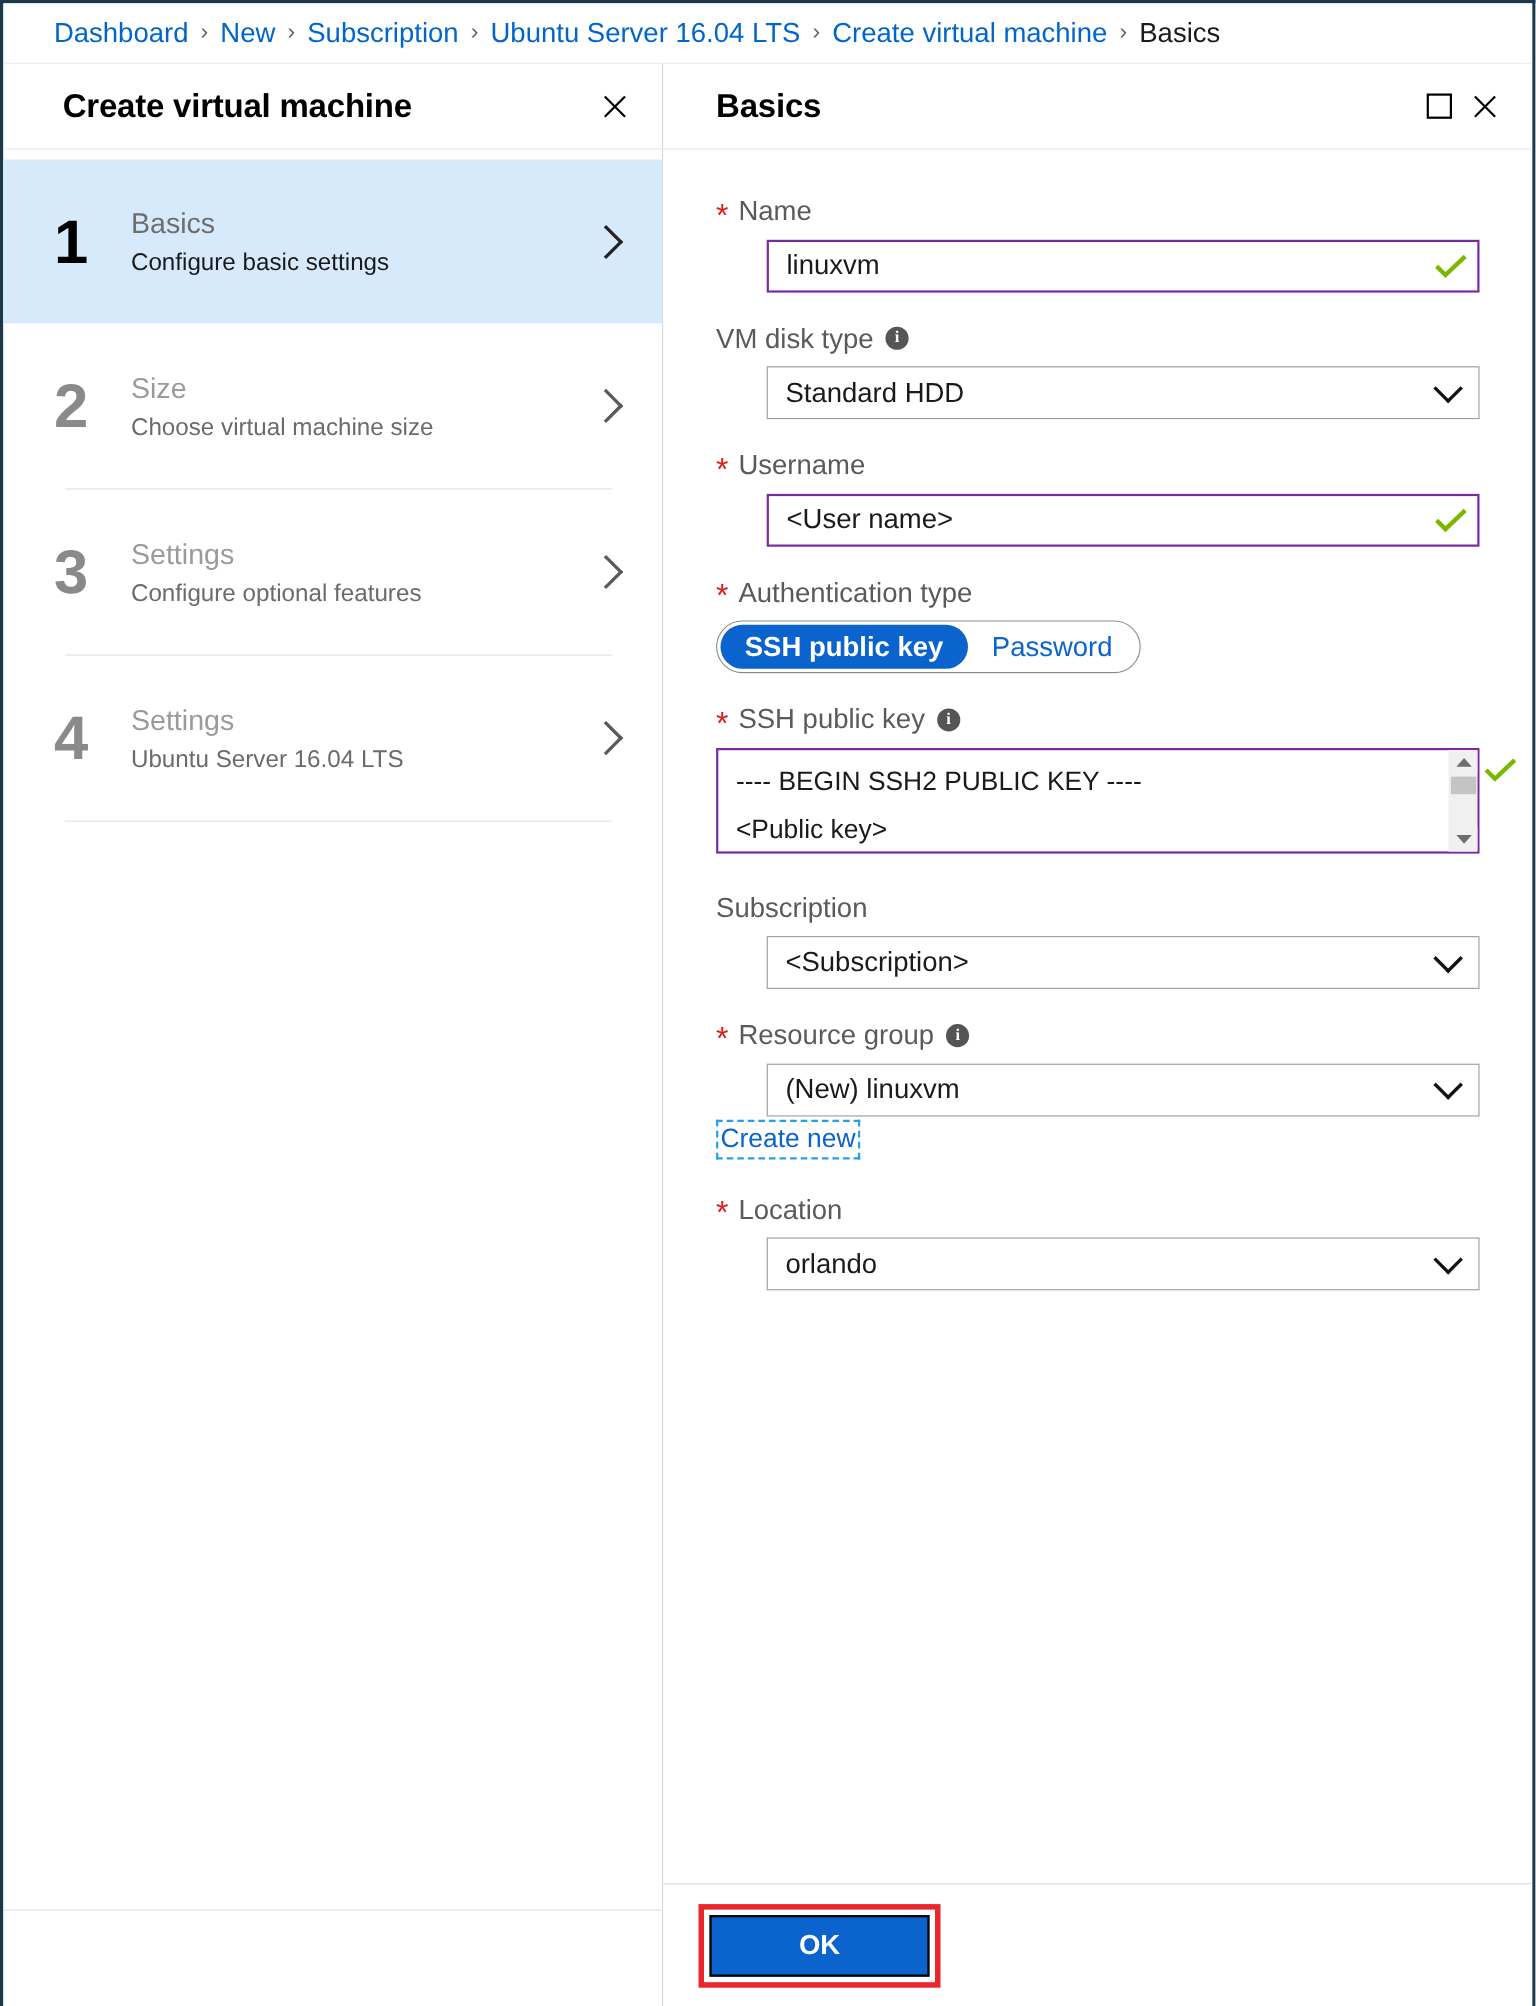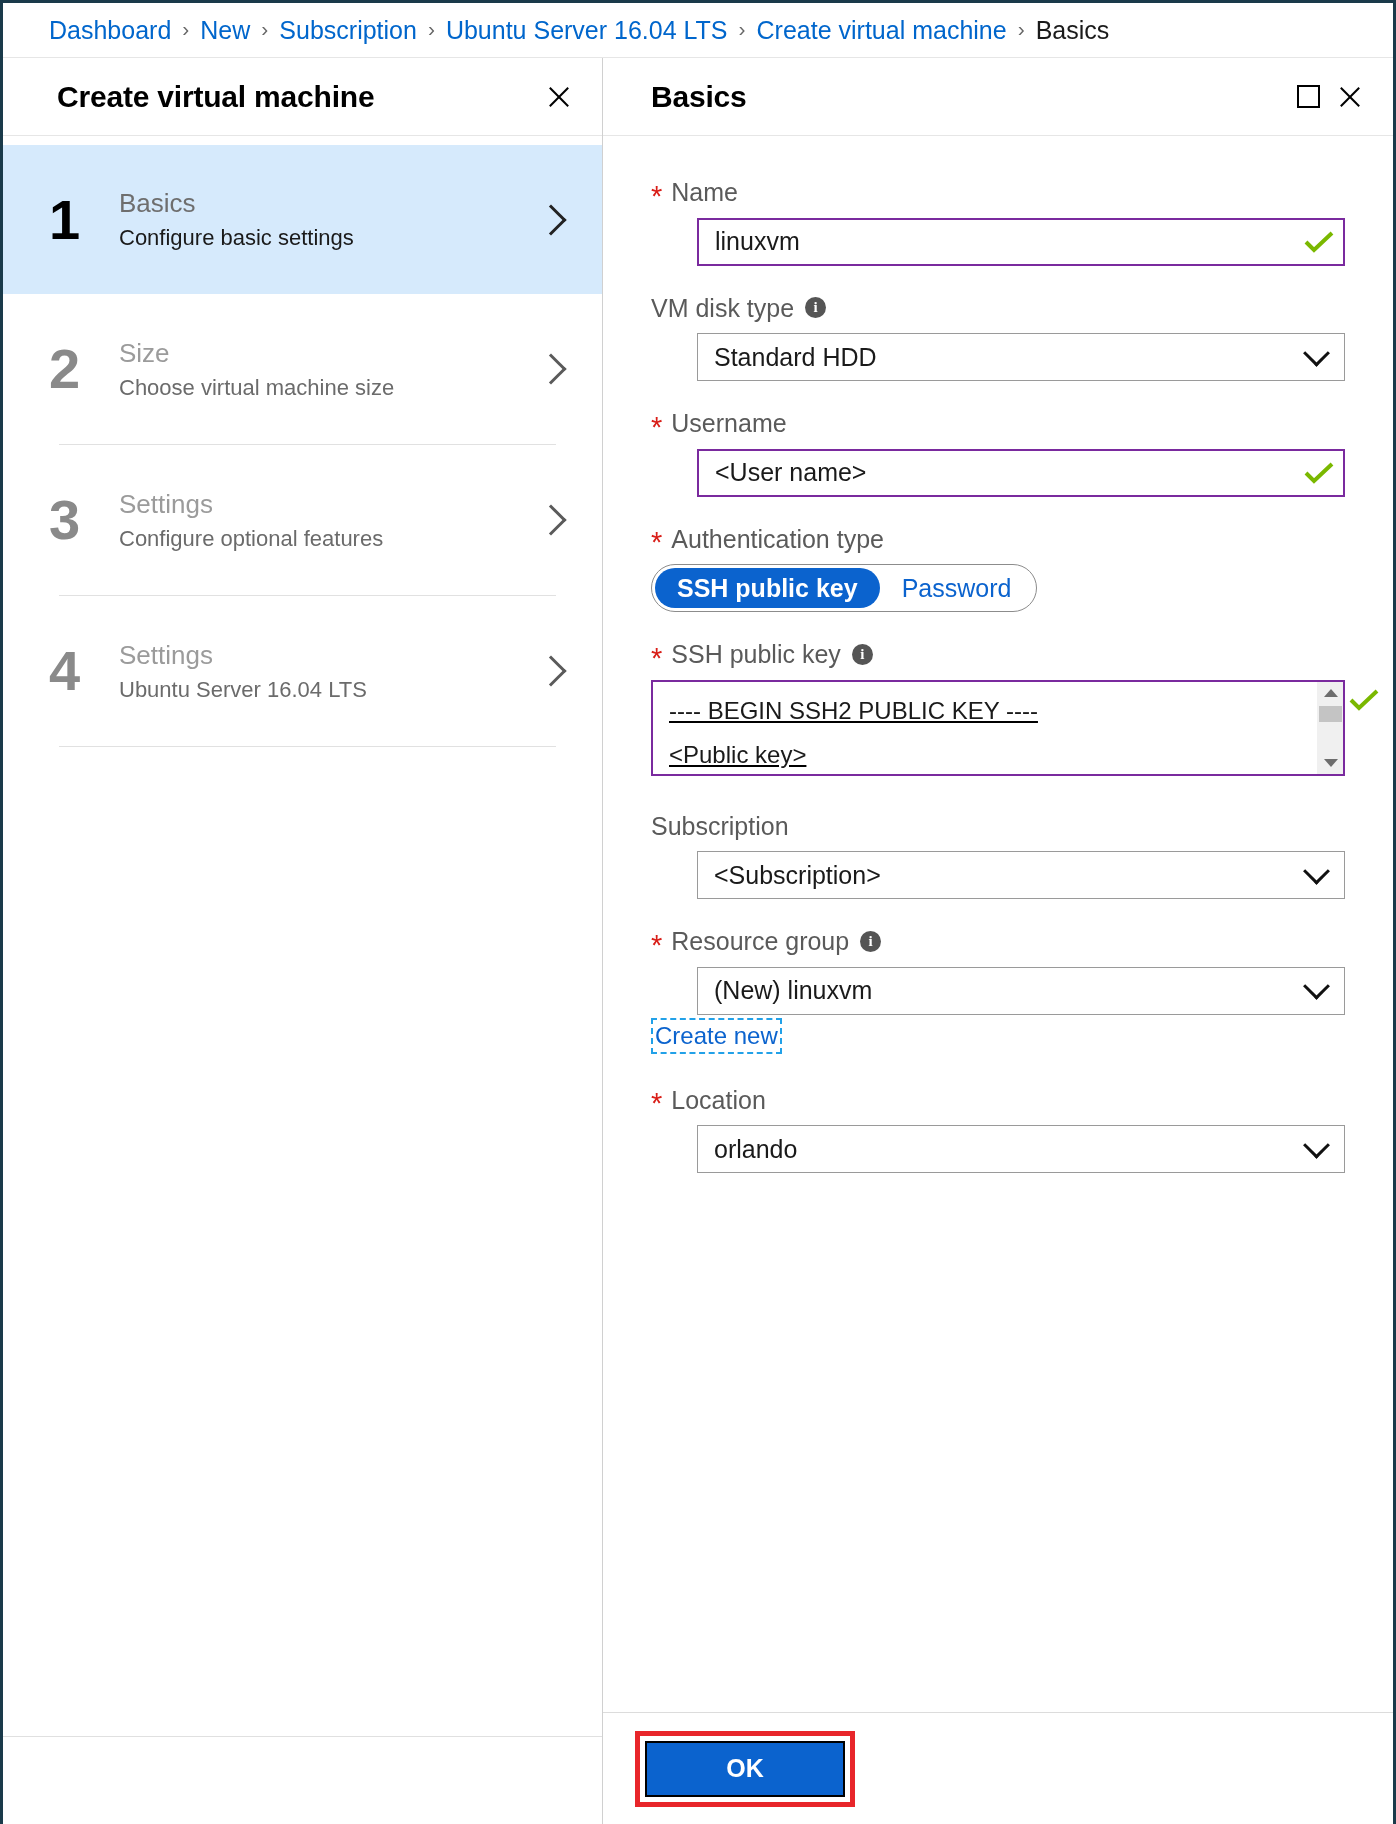--- a/index.html
+++ b/index.html
@@ -200,21 +200,20 @@
     white-space: nowrap;
   }
   .pill-opt.sel { background: #0b63ce; color: #fff; font-weight: bold; }
 
   
   .ta-wrap {
     border: 2px solid #7a2a9e;
     display: flex; align-items: stretch;
     height: 96px; background: #fff;
     position: relative;
-    text-decoration: underline;
   }
   .ta-body {
     flex: 1; padding: 7px 0 0 16px;
     font-size: 24px; color: #1a1a1a;
     line-height: 1.85;
     overflow: hidden;
     cursor: text;
   }
   .sb {
     width: 26px; flex: none;

